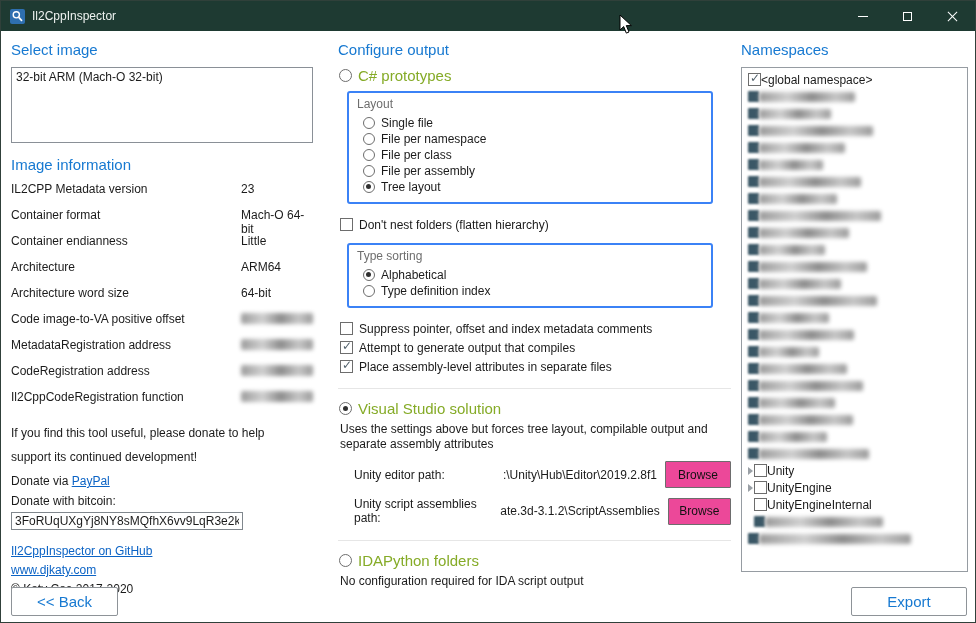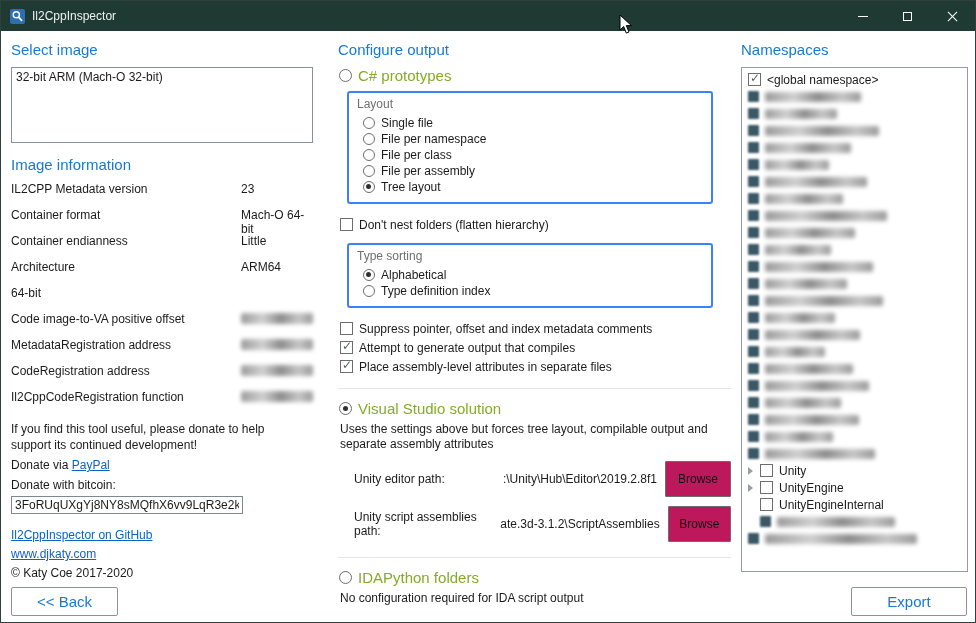--- a/index.html
+++ b/index.html
@@ -35,21 +35,21 @@
   
   .col-left{position:absolute;left:10px;top:38px;width:302px;}
   .listbox{height:76px;border:1px solid #8a9097;margin-bottom:13px;overflow:hidden;background:#fff;}
   .list-item{height:19px;line-height:19px;padding:0 4px;white-space:nowrap;cursor:default;}
   .list-item.selected{background:#d9d9d9;}
   .h2b{margin-top:12px;}
   .info-row{display:flex;align-items:flex-start;height:26px;}
   .info-label{width:230px;flex:none;}
   .info-value{flex:1;}
   .val-blob{width:74px;margin-top:1px;}
-  .donate{margin-top:5px;width:288px;line-height:16px;}
+  .donate{margin-top:5px;width:288px;line-height:24px;}
   .donate-line{margin-top:4px;line-height:16px;}
   .bitcoin-input{display:block;margin-top:3px;width:232px;height:18px;border:1px solid #80878d;
                  font:12px "Liberation Sans",sans-serif;padding:0 3px;color:#1b1b1b;}
   .link-line{margin-top:5px;}
   .link-line.first{margin-top:14px;}
   .copyright{margin-top:5px;}
   
   .col-mid{position:absolute;left:337px;top:38px;width:393px;}
   .main-radio{display:flex;align-items:center;gap:6px;margin:11px 0 0 1px;cursor:default;}
   #radio-csharp{margin-top:9px;}
@@ -61,26 +61,26 @@
   .radio-row .radio.on::after{left:2px;top:2px;}
   .gb2{margin-top:10px;}
   .check-row{display:flex;align-items:center;gap:6px;margin:2px 0 0 2px;height:17px;cursor:default;}
   #flatten-slot .check-row{margin-top:12px;}
   #cb-list .check-row:first-child{margin-top:12px;}
   .sep{border-top:1px solid #e6e6e6;margin-top:13px;}
   .sep2{margin-top:15px;}
   .desc{margin:5px 0 0 2px;line-height:15px;width:392px;}
   .path-row{display:flex;align-items:center;margin:9px 0 0 16px;}
   .path-value{margin-left:auto;margin-right:8px;white-space:nowrap;}
-  .browse{width:66px;height:36px;background:#be185d;border:1px solid #6d6d6d;border-radius:1px;
+  .browse{width:66px;height:27px;background:#ec4899;border:1px solid #6d6d6d;border-radius:1px;
           font:12px "Liberation Sans",sans-serif;color:#111;cursor:pointer;}
   
   .col-right{position:absolute;left:740px;top:38px;width:227px;}
   .ns-panel{height:505px;border:1px solid #969ca2;padding:3px 2px 3px 6px;overflow:hidden;background:#fff;}
-  .ns-row{display:flex;align-items:center;gap:6px;height:17px;}
+  .ns-row{display:flex;align-items:center;gap:0;height:17px;}
   .ns-label{white-space:nowrap;}
   .expander{width:0;height:0;border-top:4px solid transparent;border-bottom:4px solid transparent;
             border-left:5px solid #9aa0a6;flex:none;margin-right:1px;}
   .ns-spacer{width:6px;flex:none;}
   .darkbox{width:11px;height:11px;flex:none;background:#3a5766;filter:blur(1.2px);border-radius:1px;}
   .ns-blob{height:10px;}
   
   .cursor{position:absolute;left:618px;top:13px;z-index:50;pointer-events:none;}
 </style>
 </head>
@@ -128,20 +128,21 @@
         </div>
         <div class="info-row">
           <span class="info-label">Container endianness</span>
           <span class="info-value">Little</span>
         </div>
         <div class="info-row">
           <span class="info-label">Architecture</span>
           <span class="info-value">ARM64</span>
         </div>
         <div class="info-row">
+          <span class="info-label">Architecture word size</span>
           <span class="info-value">64-bit</span>
         </div>
         <div class="info-row">
           <span class="info-label">Code image-to-VA positive offset</span>
           <span class="blob val-blob"></span>
         </div>
         <div class="info-row">
           <span class="info-label">MetadataRegistration address</span>
           <span class="blob val-blob"></span>
         </div>

